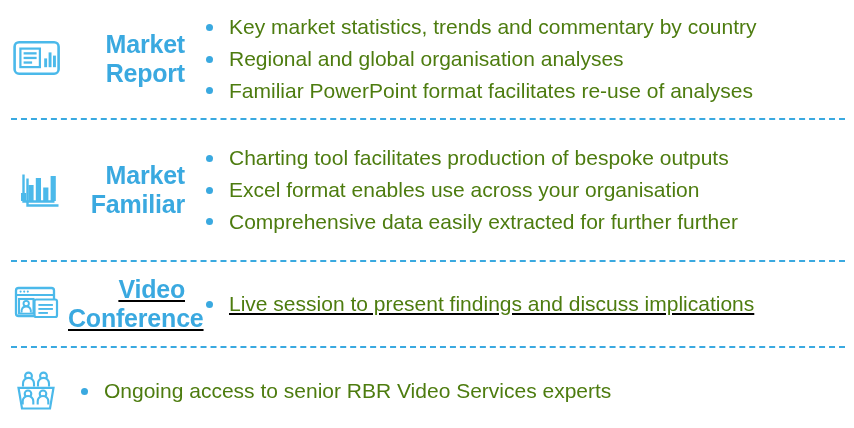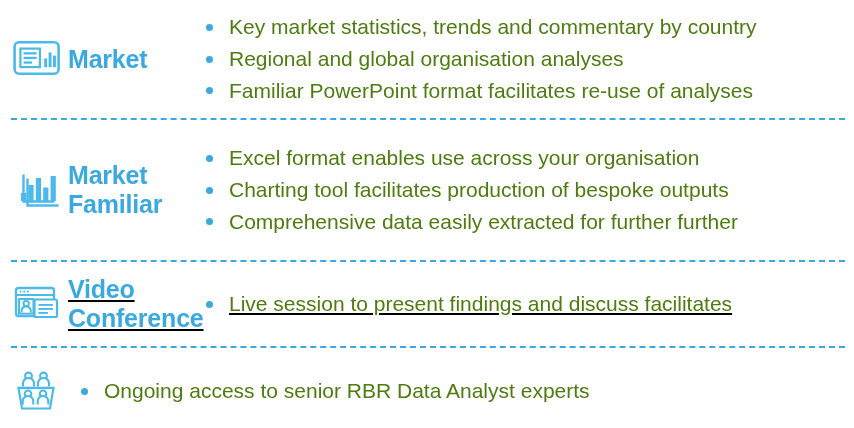--- a/index.html
+++ b/index.html
@@ -43,21 +43,21 @@
     min-width: 62px;
     display: flex;
     align-items: center;
     justify-content: center;
   }
   .icon-cell svg { display: block; }
 
   .title-cell {
     width: 125px;
     min-width: 125px;
-    text-align: left;
+    text-align: right;
     padding-right: 8px;
     box-sizing: border-box;
     color: #3aa9e0;
     font-weight: bold;
     font-size: 25px;
     line-height: 1.16;
     letter-spacing: -0.2px;
   }
   .title-cell .tl { display: block; white-space: nowrap; }
 
@@ -104,20 +104,21 @@
         <rect x="11.6" y="14.2" width="13" height="2.3" fill="#4bb9ea"></rect>
         <rect x="11.6" y="18.8" width="13" height="2.3" fill="#4bb9ea"></rect>
         <rect x="11.6" y="23.4" width="8.5" height="2.3" fill="#4bb9ea"></rect>
         <rect x="32.2" y="20.4" width="2.9" height="8.8" fill="#4bb9ea"></rect>
         <rect x="36.6" y="14.4" width="2.9" height="14.8" fill="#4bb9ea"></rect>
         <rect x="41.0" y="17.6" width="2.9" height="11.6" fill="#4bb9ea"></rect>
       </svg>
     </div>
     <div class="title-cell">
       <span class="tl">Market</span>
+      <span class="tl">Report</span>
     </div>
     <div class="bullets-cell">
       <ul class="bullet-list">
         <li><span class="dot"></span><span class="li-text">Key market statistics, trends and commentary by country</span></li>
         <li><span class="dot"></span><span class="li-text">Regional and global organisation analyses</span></li>
         <li><span class="dot"></span><span class="li-text">Familiar PowerPoint format facilitates re-use of analyses</span></li>
       </ul>
     </div>
   </div>
 
@@ -134,22 +135,22 @@
         <rect x="31.2" y="19.5" width="5.2" height="13.5" fill="#4bb9ea"></rect>
         <rect x="38.6" y="8.0" width="5.2" height="25.0" fill="#4bb9ea"></rect>
       </svg>
     </div>
     <div class="title-cell">
       <span class="tl">Market</span>
       <span class="tl">Familiar</span>
     </div>
     <div class="bullets-cell">
       <ul class="bullet-list">
+        <li><span class="dot"></span><span class="li-text">Charting tool facilitates production of bespoke outputs</span></li>
         <li><span class="dot"></span><span class="li-text">Excel format enables use across your organisation</span></li>
-        <li><span class="dot"></span><span class="li-text">Charting tool facilitates production of bespoke outputs</span></li>
         <li><span class="dot"></span><span class="li-text">Comprehensive data easily extracted for further further</span></li>
       </ul>
     </div>
   </div>
 
   <div class="divider"></div>
 
   <div class="feature-row row-video-conf">
     <div class="icon-cell">
       <svg width="50" height="42" viewBox="0 0 50 42" fill="none">
@@ -166,21 +167,21 @@
         <rect x="26.4" y="25.0" width="14.5" height="1.9" fill="#4bb9ea"></rect>
         <rect x="26.4" y="29.0" width="9.5" height="1.9" fill="#4bb9ea"></rect>
       </svg>
     </div>
     <div class="title-cell">
       <span class="tl">Video</span>
       <span class="tl">Conference</span>
     </div>
     <div class="bullets-cell">
       <ul class="bullet-list">
-        <li><span class="dot"></span><span class="li-text">Live session to present findings and discuss facilitates</span></li>
+        <li><span class="dot"></span><span class="li-text">Live session to present findings and discuss implications</span></li>
       </ul>
     </div>
   </div>
 
   <div class="divider"></div>
 
   <div class="feature-row row-analyst-access">
     <div class="icon-cell">
       <svg width="50" height="46" viewBox="0 0 50 46" fill="none">
         <circle cx="16.5" cy="8.0" r="3.4" stroke="#4bb9ea" stroke-width="2.1" fill="#ffffff"></circle>
@@ -189,18 +190,18 @@
         <path d="M26.0 18.6 v-3.2 a5.5 5.5 0 0 1 11.0 0 v3.2" stroke="#4bb9ea" stroke-width="2.1" fill="#ffffff"></path>
         <path d="M6.5 19.8 H41.5 L38.0 40.5 H10.0 Z" stroke="#4bb9ea" stroke-width="2.2" fill="#ffffff"></path>
         <circle cx="16.0" cy="25.8" r="3.3" stroke="#4bb9ea" stroke-width="2.1" fill="#ffffff"></circle>
         <path d="M10.7 36.4 v-3.1 a5.3 5.3 0 0 1 10.6 0 v3.1" stroke="#4bb9ea" stroke-width="2.1" fill="#ffffff"></path>
         <circle cx="31.0" cy="25.8" r="3.3" stroke="#4bb9ea" stroke-width="2.1" fill="#ffffff"></circle>
         <path d="M25.7 36.4 v-3.1 a5.3 5.3 0 0 1 10.6 0 v3.1" stroke="#4bb9ea" stroke-width="2.1" fill="#ffffff"></path>
       </svg>
     </div>
     <div class="bullets-cell">
       <ul class="bullet-list">
-        <li><span class="dot"></span><span class="li-text">Ongoing access to senior RBR Data Analyst experts</span></li>
+        <li><span class="dot"></span><span class="li-text">Ongoing access to senior RBR Video Services experts</span></li>
       </ul>
     </div>
   </div>
 
 </div>
 
 </body></html>

